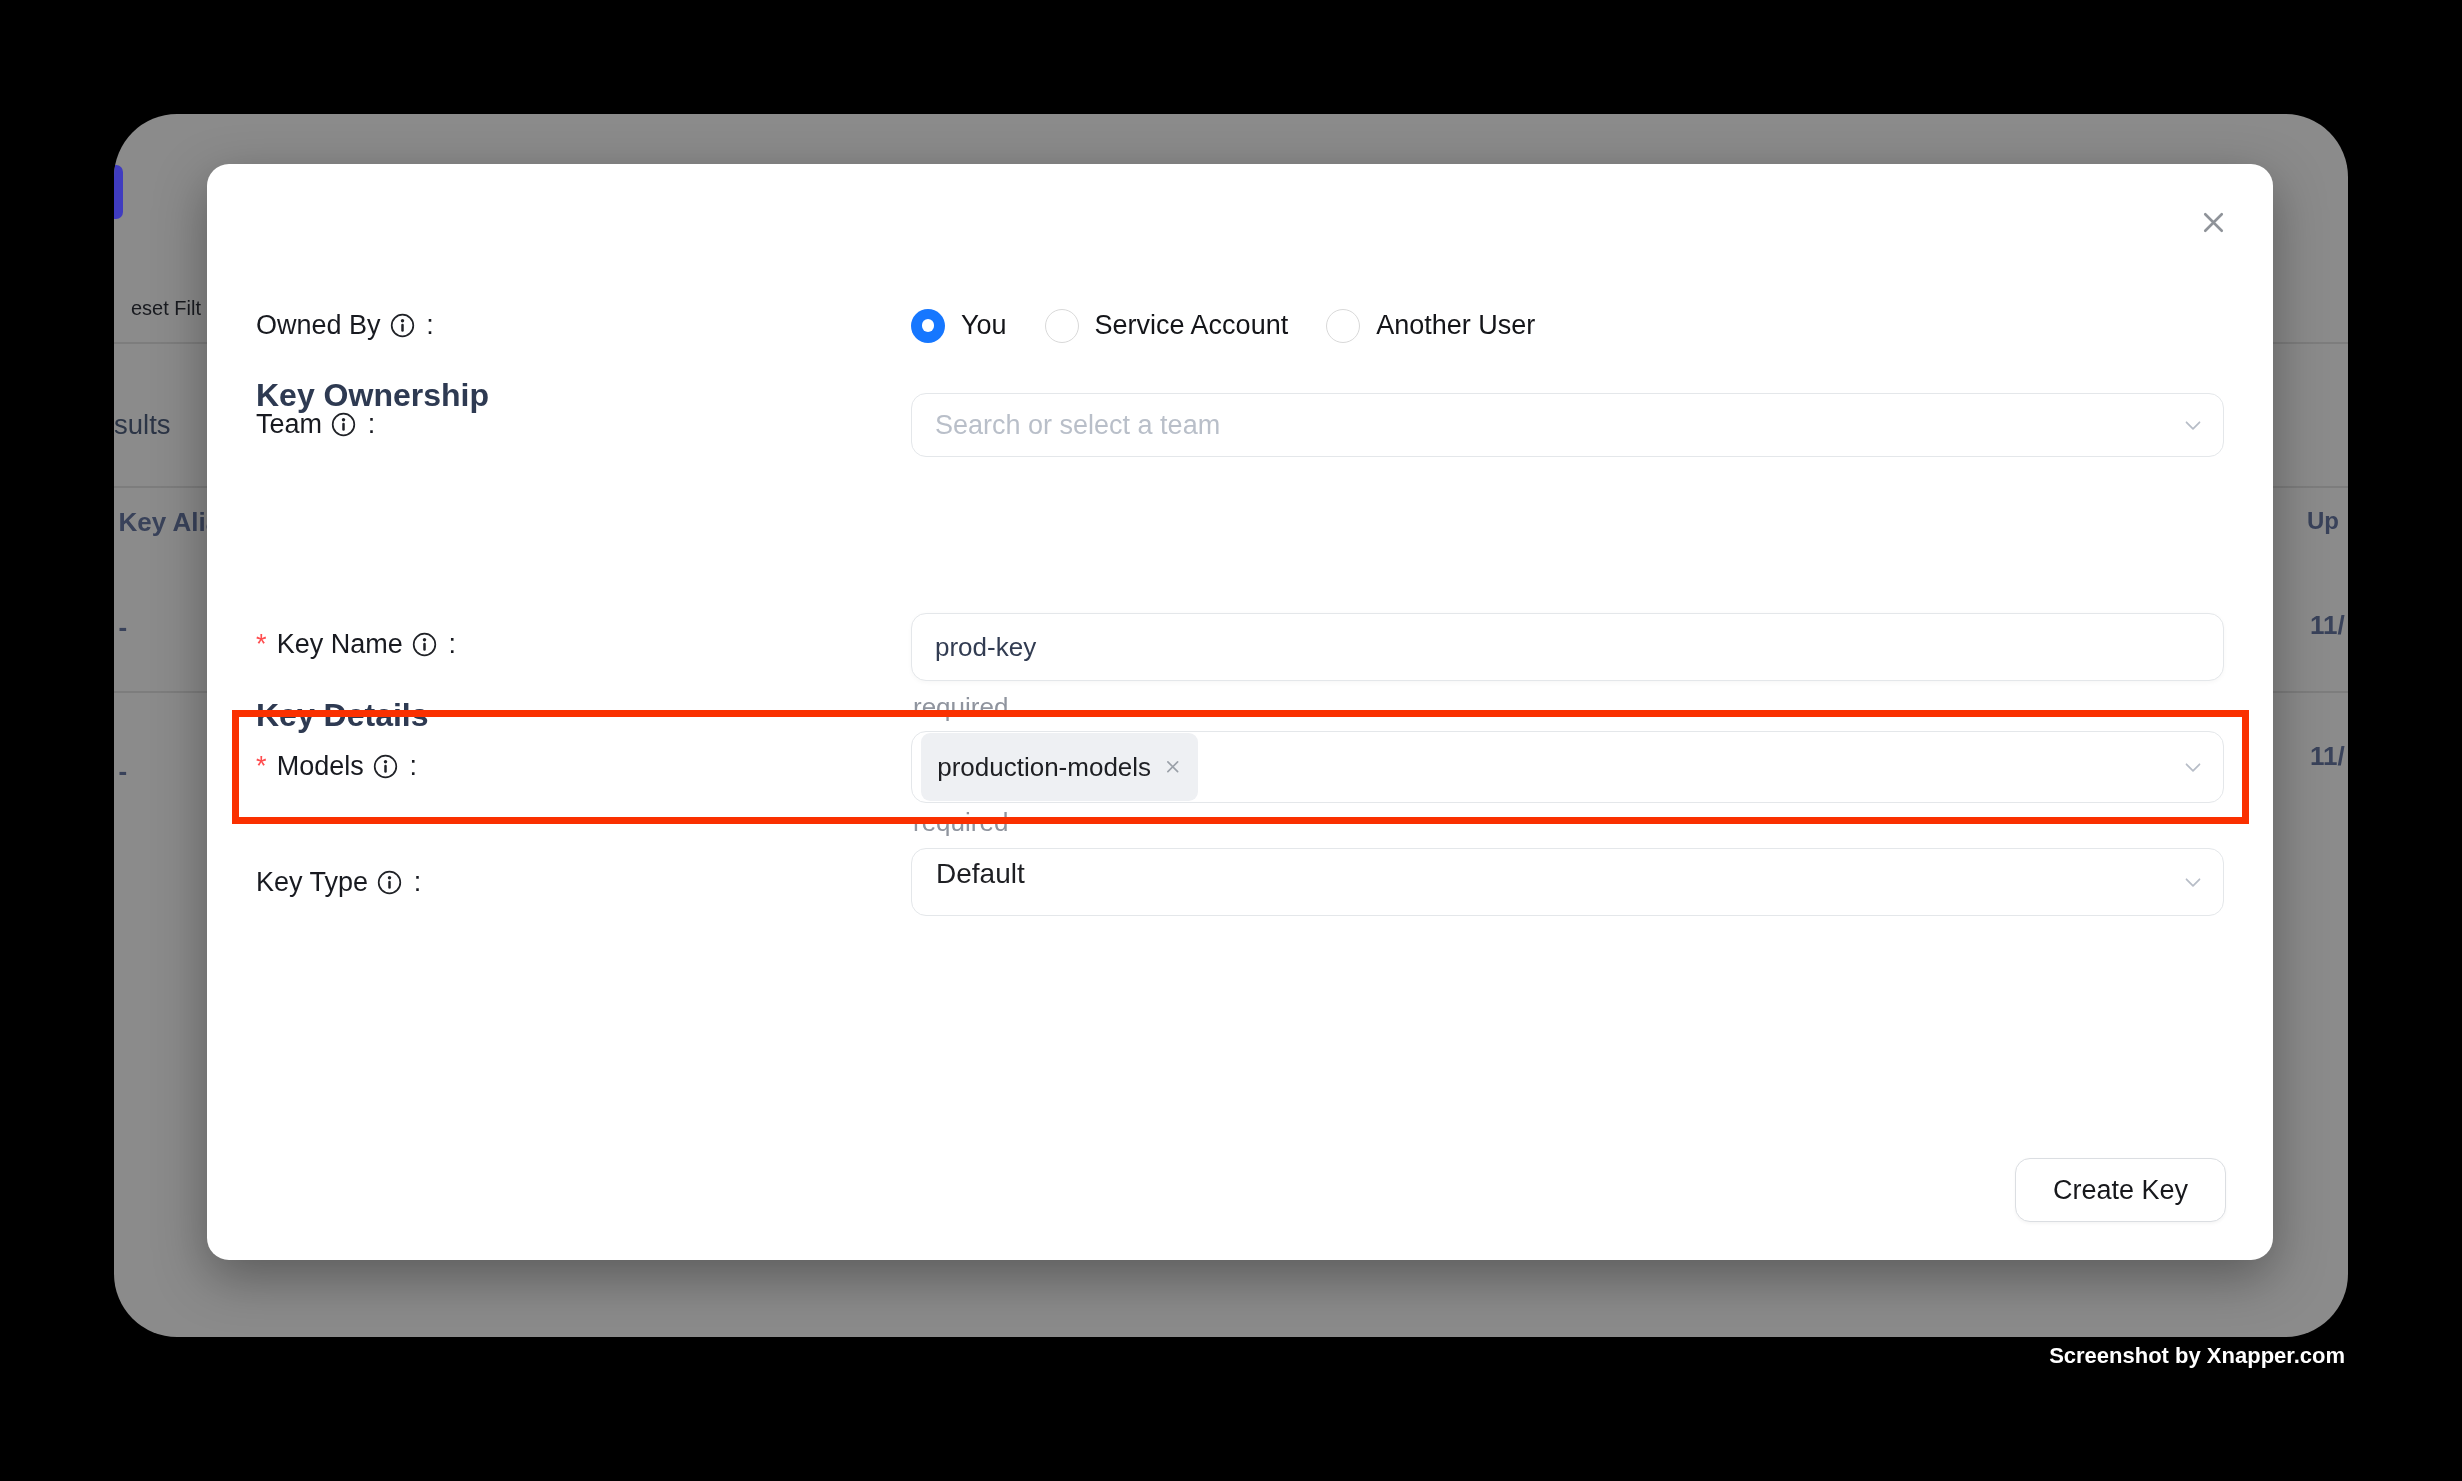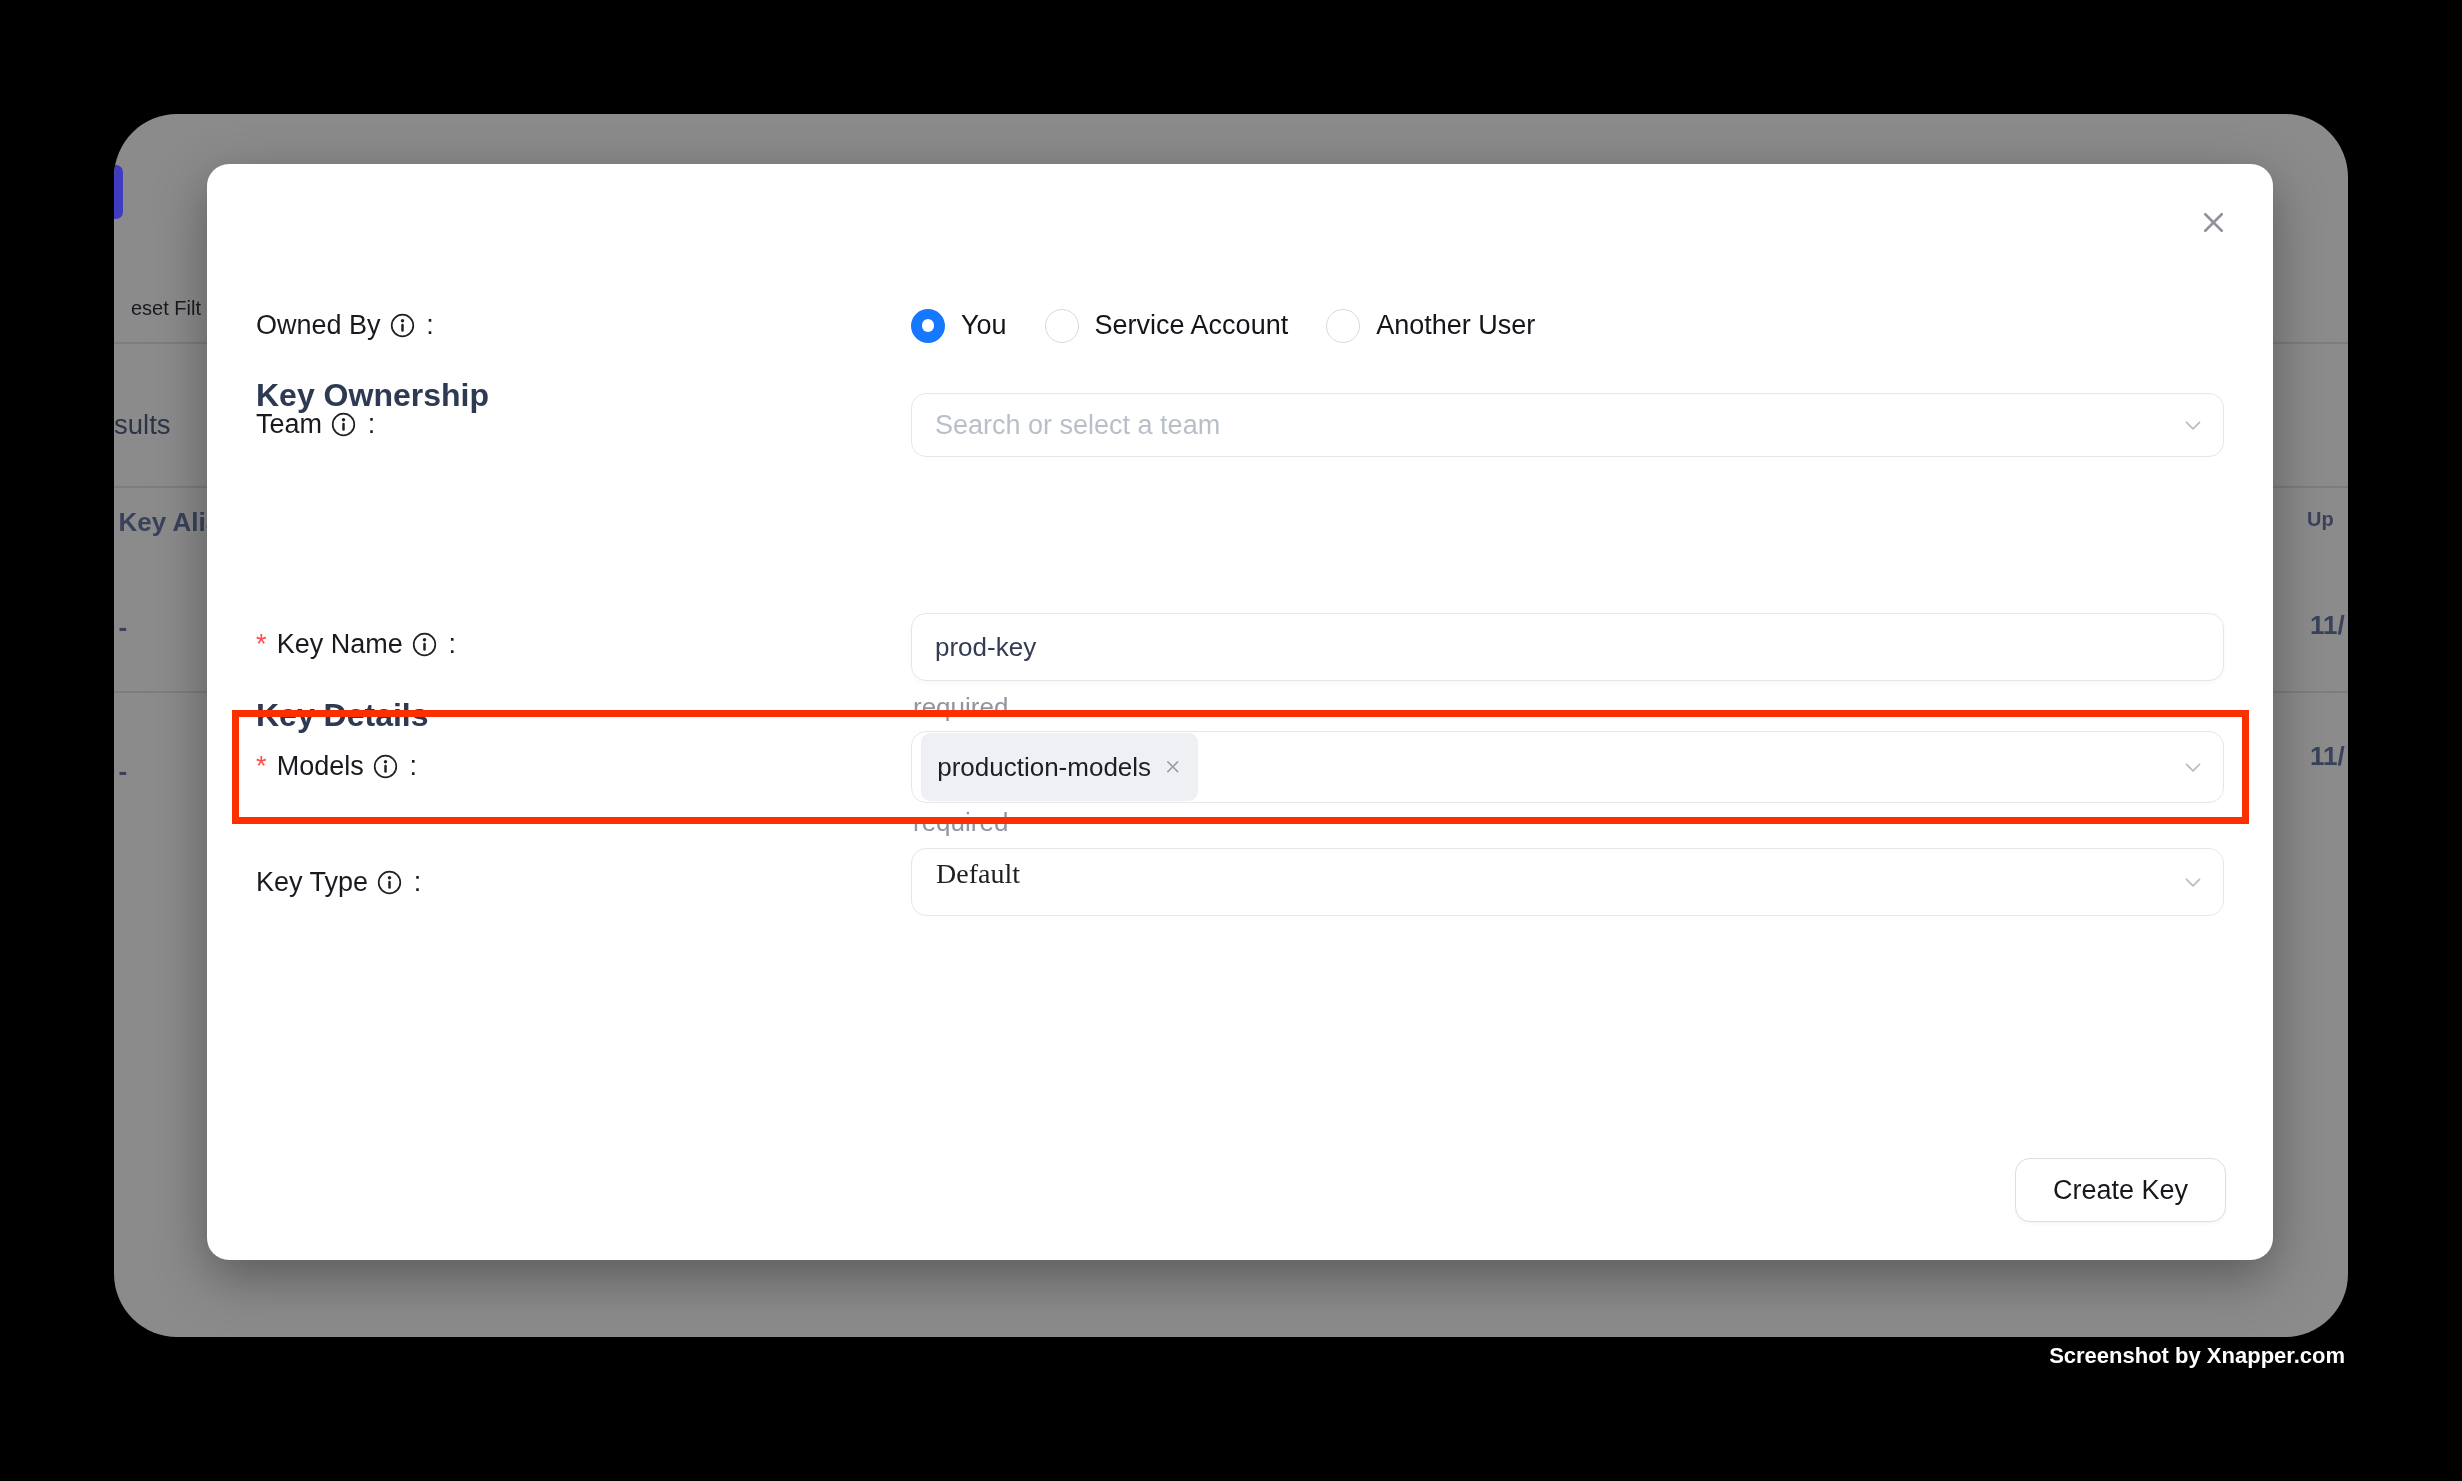--- a/index.html
+++ b/index.html
@@ -12,21 +12,21 @@
   .page {
     position:absolute; left:114px; top:114px; width:2234px; height:1223px;
     background:#8b8b8b; border-radius:63px; overflow:hidden;
   }
   .bg-text { position:absolute; line-height:1; white-space:nowrap; }
   .blue-frag { position:absolute; left:0; top:51px; width:9.2px; height:54px;
     background:#403cc0; border-radius:0 6.9px 6.9px 0; }
   .t-reset   { left:17px;    top:184px;  font-size:20px; color:#191b20; }
   .t-results { left:0;      top:297px;  font-size:27.5px; font-weight:500; color:#2c3546; }
   .t-keyalias{ left:4.6px;    top:395px;  font-size:26px; font-weight:700; color:#39425a; }
-  .t-updated { left:2193px; top:395px;  font-size:20px; font-weight:700; color:#39425a; }
+  .t-updated { left:2193px; top:395px;  font-size:24px; font-weight:700; color:#39425a; }
   .t-dash1   { left:4.6px;    top:500px;  font-size:26px; font-weight:600; color:#39425a; }
   .t-date1   { left:2196px; top:498px;  font-size:26px; font-weight:600; color:#39425a; }
   .t-dash2   { left:4.6px;    top:644px; font-size:26px; font-weight:600; color:#39425a; }
   .t-date2   { left:2196px; top:629px; font-size:26px; font-weight:600; color:#39425a; }
   .divider { position:absolute; left:0; width:100%; height:1.7px; background:#7d7d7d; }
   .d1 { top:228px; } .d2 { top:372px; } .d3 { top:577px; }
 
   
   .modal {
     position:absolute; left:207px; top:164px; width:2066px; height:1096px;
@@ -59,21 +59,21 @@
   .radio.on  { background:#1677ff; position:relative; }
   .radio.on::after { content:""; position:absolute; left:50%; top:50%;
     width:12.6px; height:12.6px; margin:-6.3px 0 0 -6.3px; background:#fff; border-radius:50%; }
   .radio.off { background:#fff; border:1.7px solid #d9d9d9; }
 
   .select { position:absolute; left:704px; width:1313px; background:#fff;
     border:1.7px solid #e4e7ea; border-radius:15px; box-sizing:border-box;
     display:flex; align-items:center; cursor:pointer; }
   .sel-team    { top:229px;  height:64px; padding:0 63px 0 23px; }
   .sel-models  { top:567px;  height:72px; padding:0 63px 0 9.2px; }
-  .sel-keytype { top:684px; height:68px; padding:0 63px 16px 24px;font-family:Liberation Serif, serif; }
+  .sel-keytype { top:684px; height:68px; padding:0 63px 16px 24px; }
   .placeholder { font-size:27px; color:#b9bfc9; }
   .sel-value   { font-size:28px; color:#1e1f23; }
   .chevron { position:absolute; right:17px; top:50%; transform:translateY(-50%);
     display:flex; }
 
   .input-box { position:absolute; left:704px; top:449px; width:1313px; height:68px;
     border:1.7px solid #e4e7ea; border-radius:15px; box-sizing:border-box;
     padding:0 23px; font-size:26px; color:#323c52; background:#fff; outline:none;
     font-family:"Liberation Sans", sans-serif; box-shadow:0 1.7px 4.6px rgba(0,0,0,0.03); }
 

